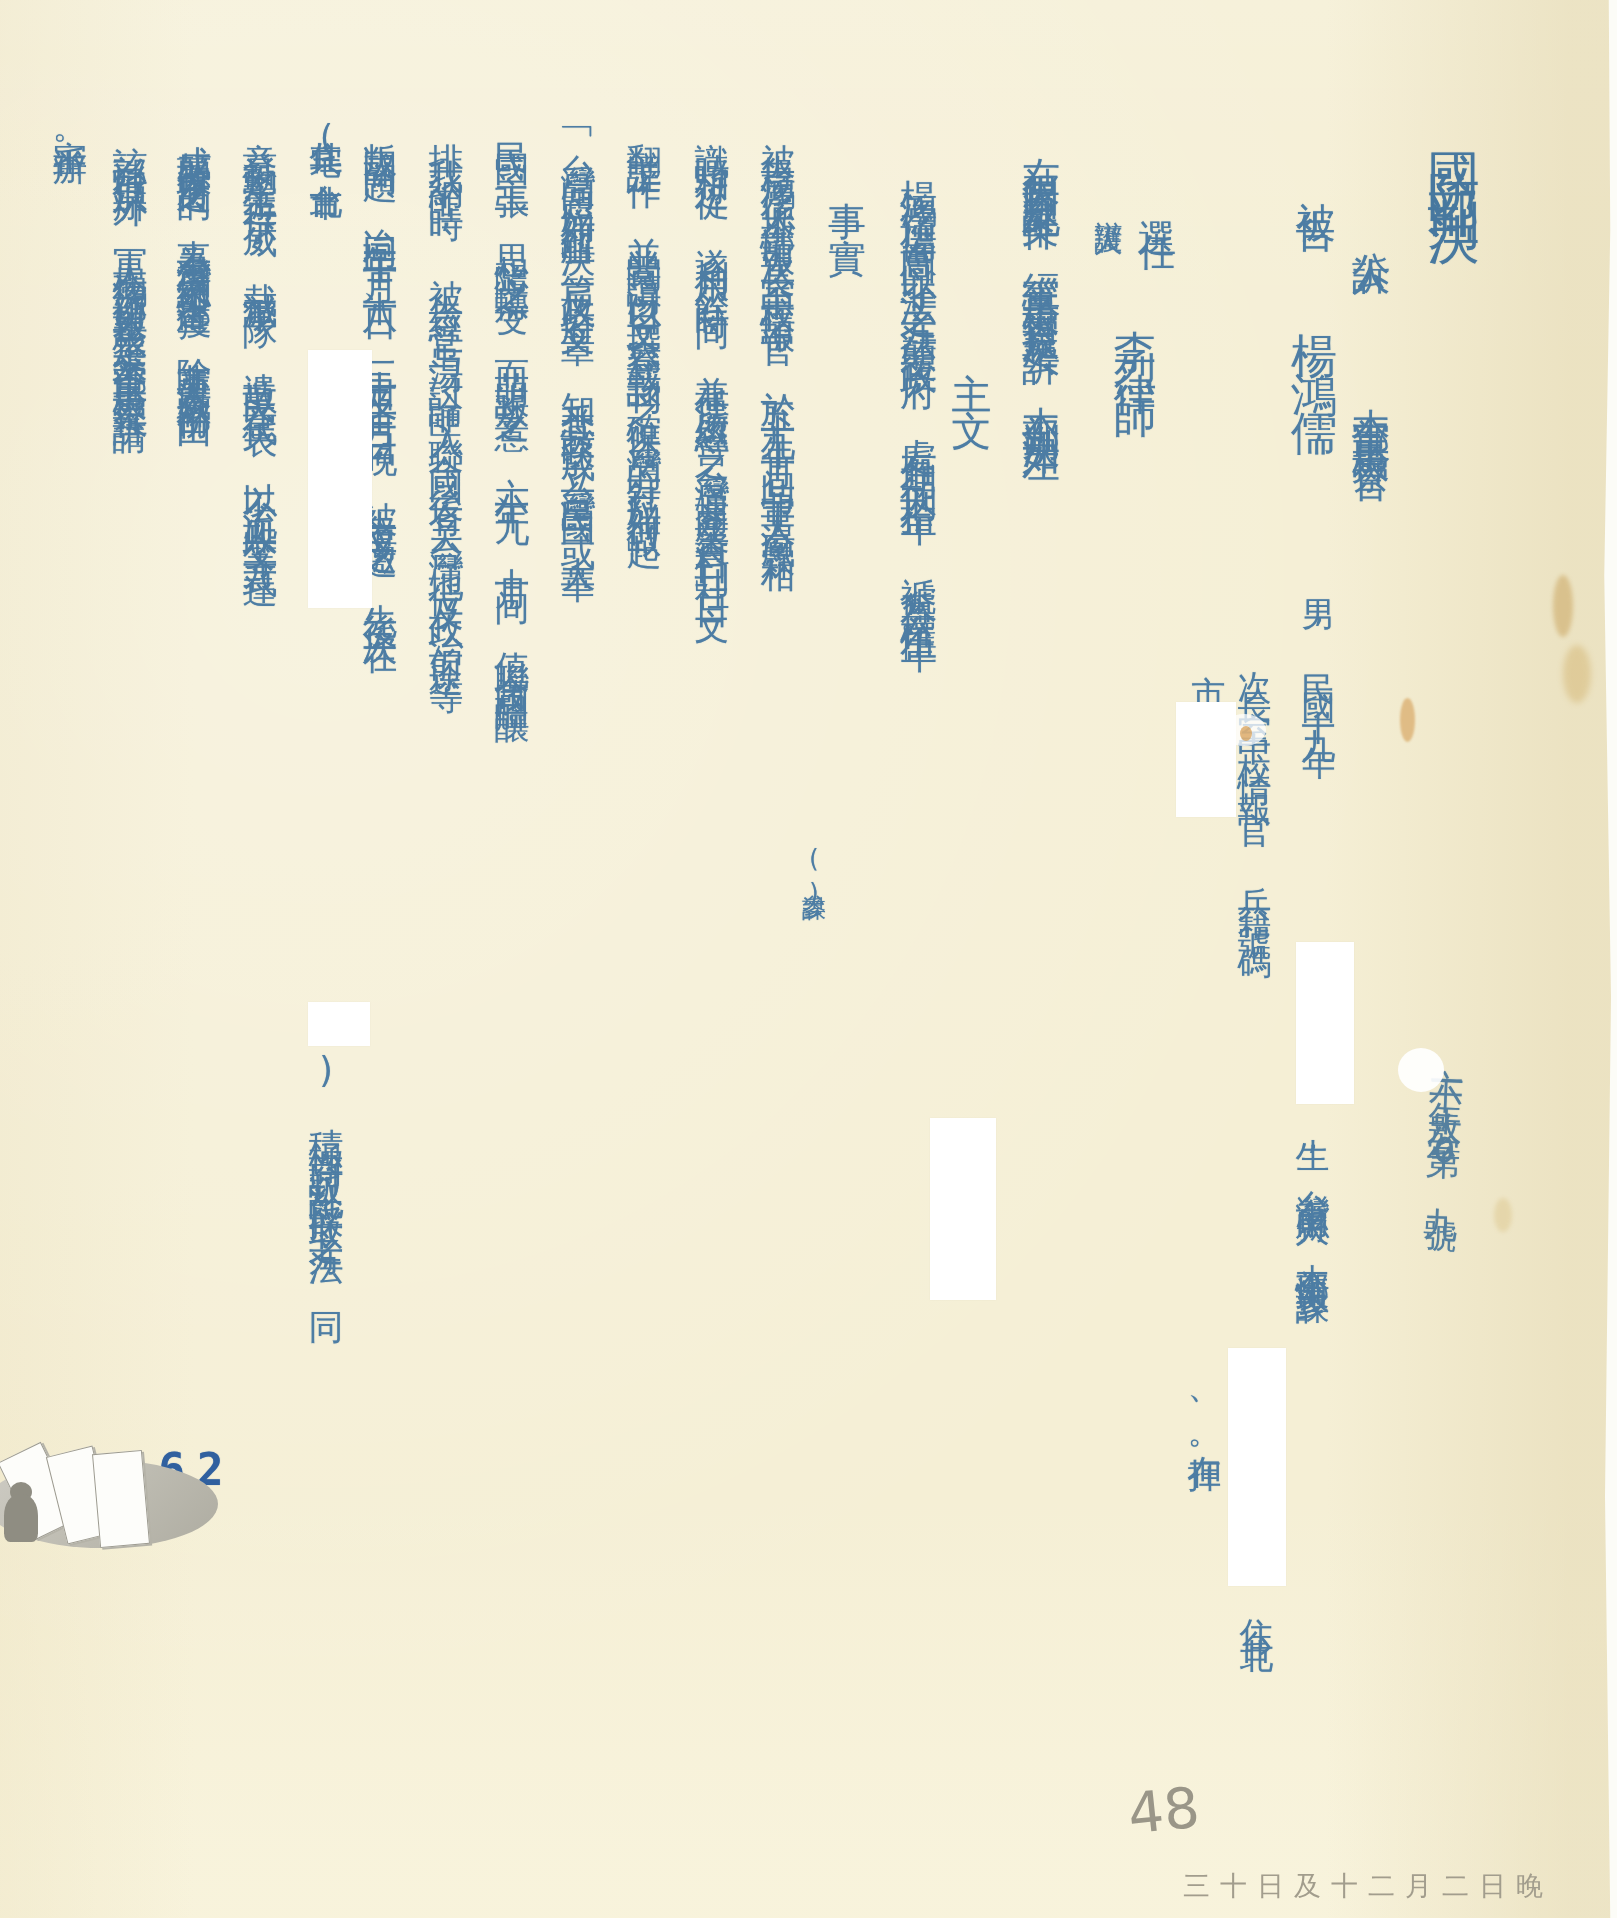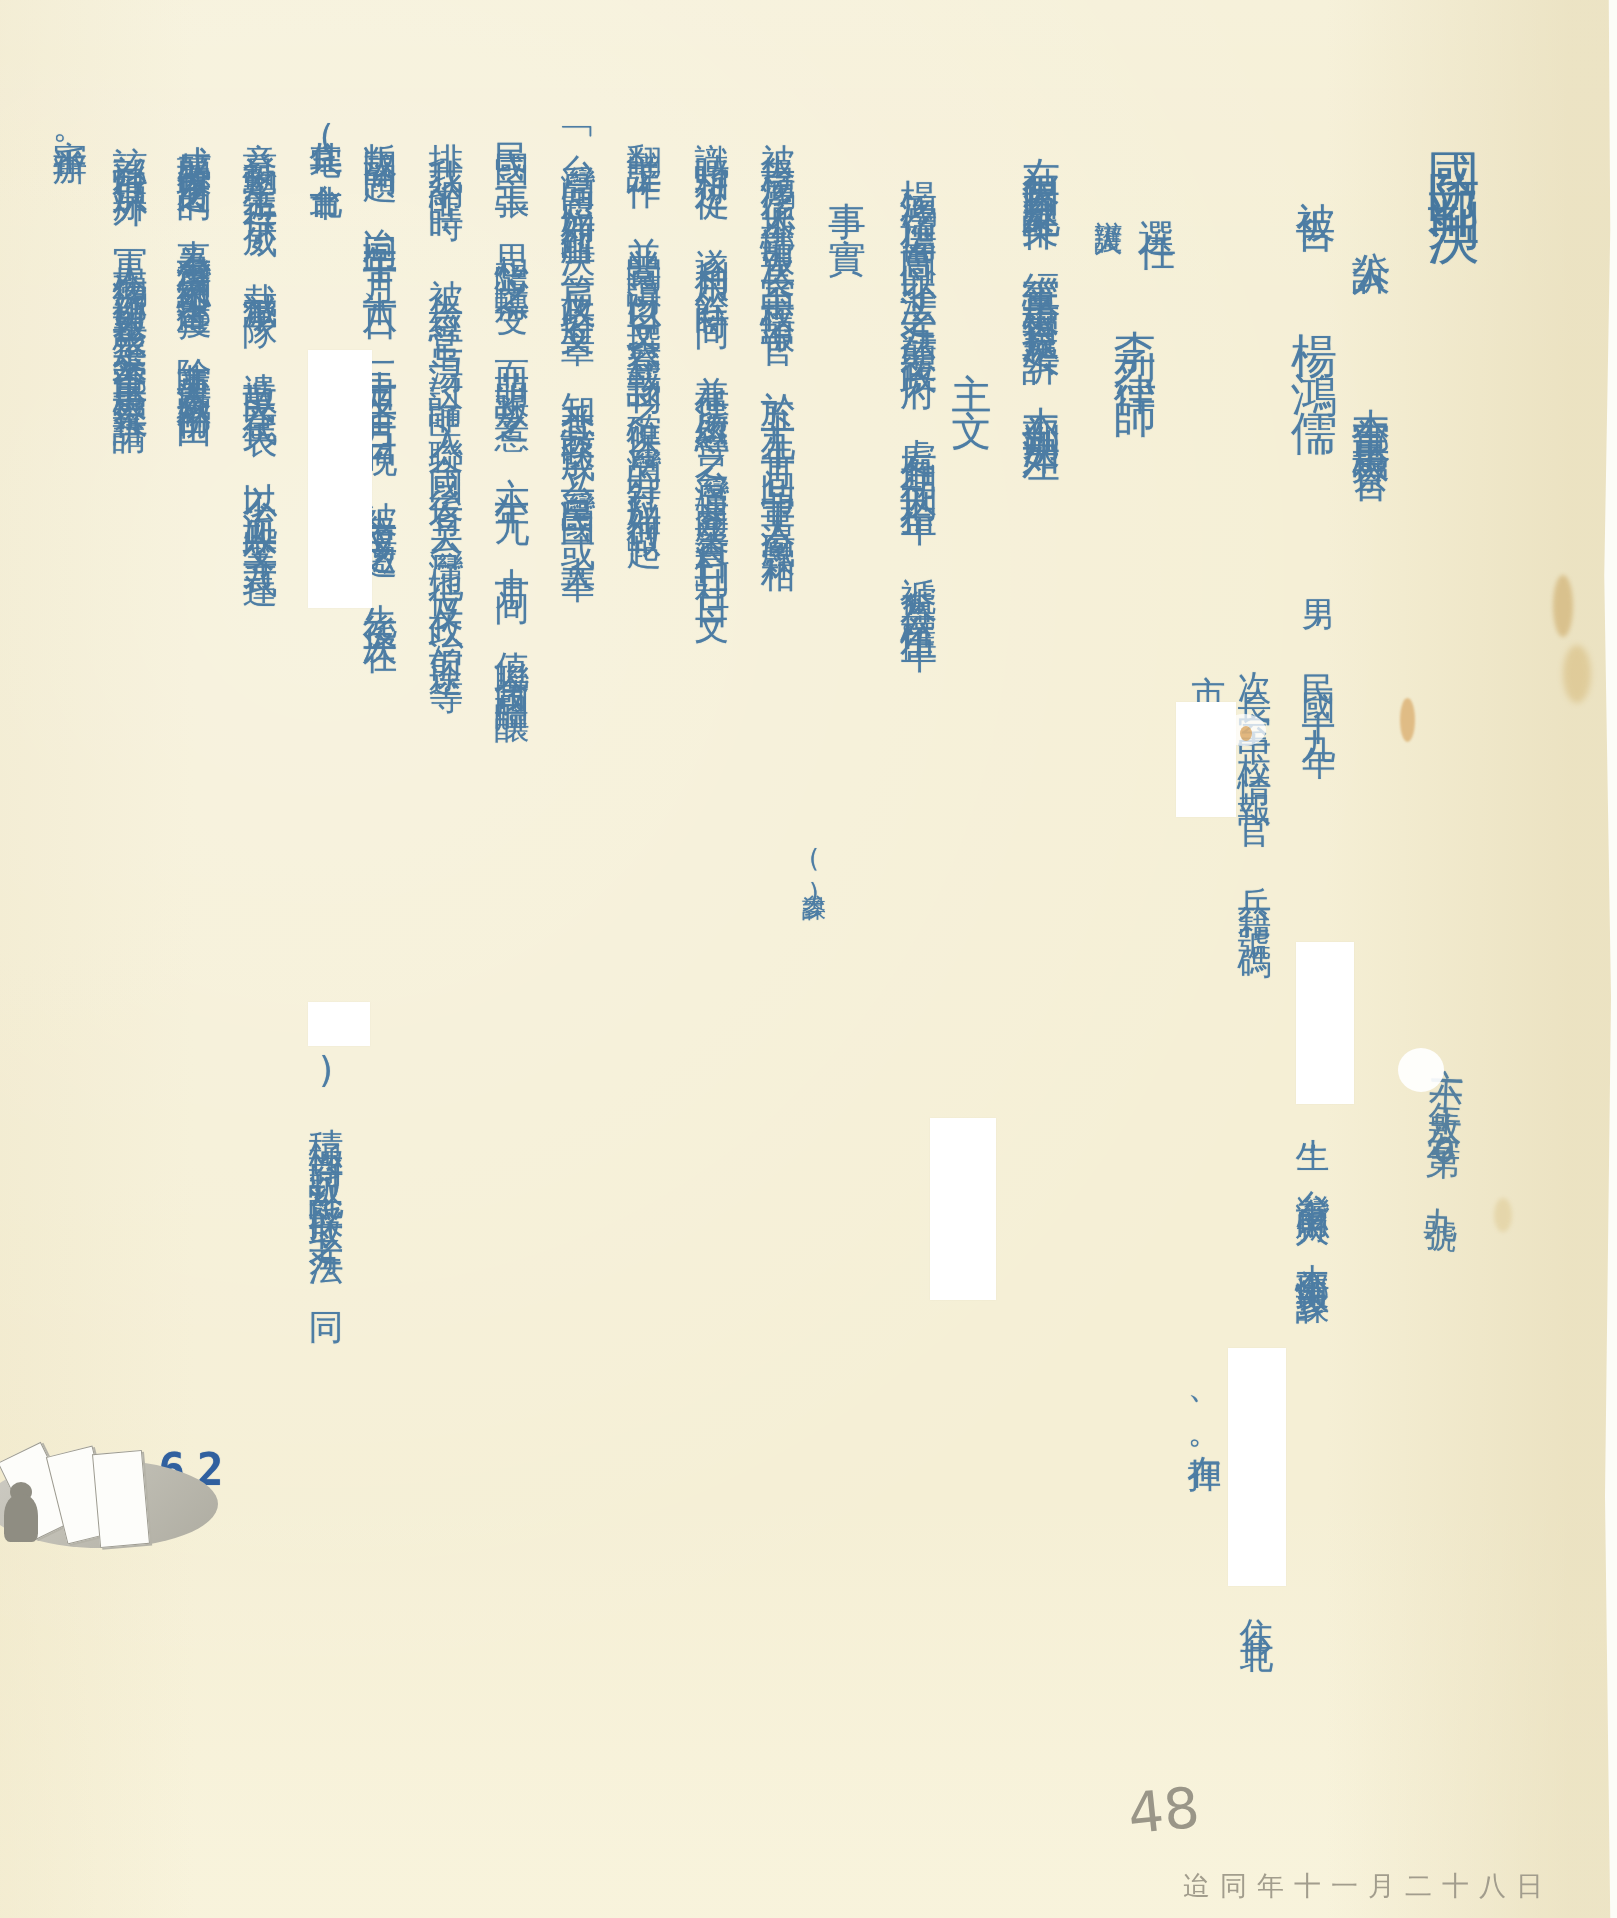--- a/index.html
+++ b/index.html
@@ -125,21 +125,21 @@
   <div class="stain" style="left:1563px;top:645px;width:28px;height:58px;background:#caa352;opacity:0.35;filter:blur(3px);"></div>
   <div class="stain" style="left:1400px;top:698px;width:15px;height:44px;background:#cf8f3e;opacity:0.5;filter:blur(1px);"></div>
   <div class="stain" style="left:1222px;top:714px;width:44px;height:32px;background:rgba(255,255,255,0.75);"></div>
   <div class="stain" style="left:1240px;top:726px;width:12px;height:15px;background:#d08a30;opacity:0.6;"></div>
   <div class="stain" style="left:1494px;top:1198px;width:18px;height:34px;background:#c8a24a;opacity:0.22;filter:blur(2px);"></div>
 
   <div class="h" style="left:120px;top:1444px;font-size:44px;font-weight:bold;letter-spacing:12px;color:#30609f;font-family:'DejaVu Sans Mono',monospace;text-shadow:0 0 1px rgba(48,96,159,0.6);">062</div>
 
   <div class="h" style="left:1128px;top:1778px;font-size:56px;color:#908d80;transform:rotate(-6deg);opacity:0.9;">48</div>
 
-  <div class="h" style="left:1183px;top:1868px;font-size:27px;letter-spacing:10px;color:#a29d8d;">迨同年十一月二十八日</div>
+  <div class="h" style="left:1183px;top:1868px;font-size:27px;letter-spacing:10px;color:#a29d8d;">三十日及十二月二日晚</div>
 
   <div class="logo">
     <div class="disc"></div>
     <div class="slab s1"></div>
     <div class="slab s2"></div>
     <div class="slab s3"></div>
     <div class="pawnhead"></div>
     <div class="pawn"></div>
   </div>
 

